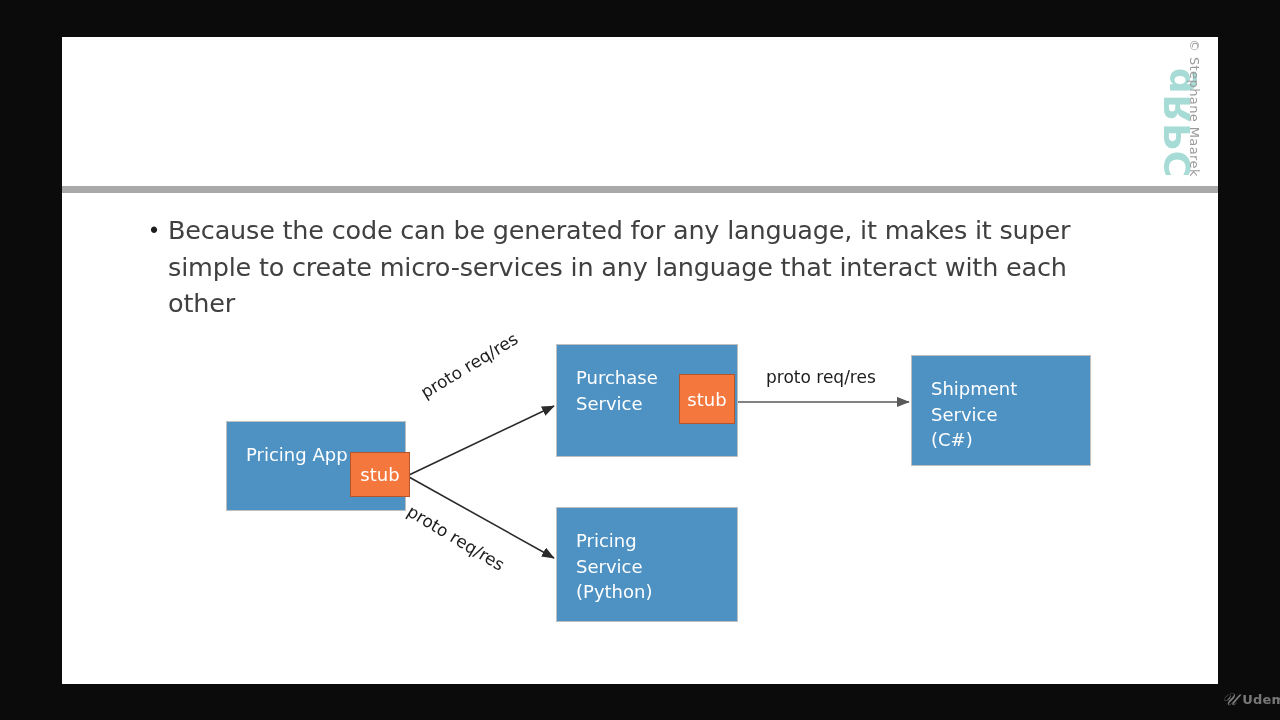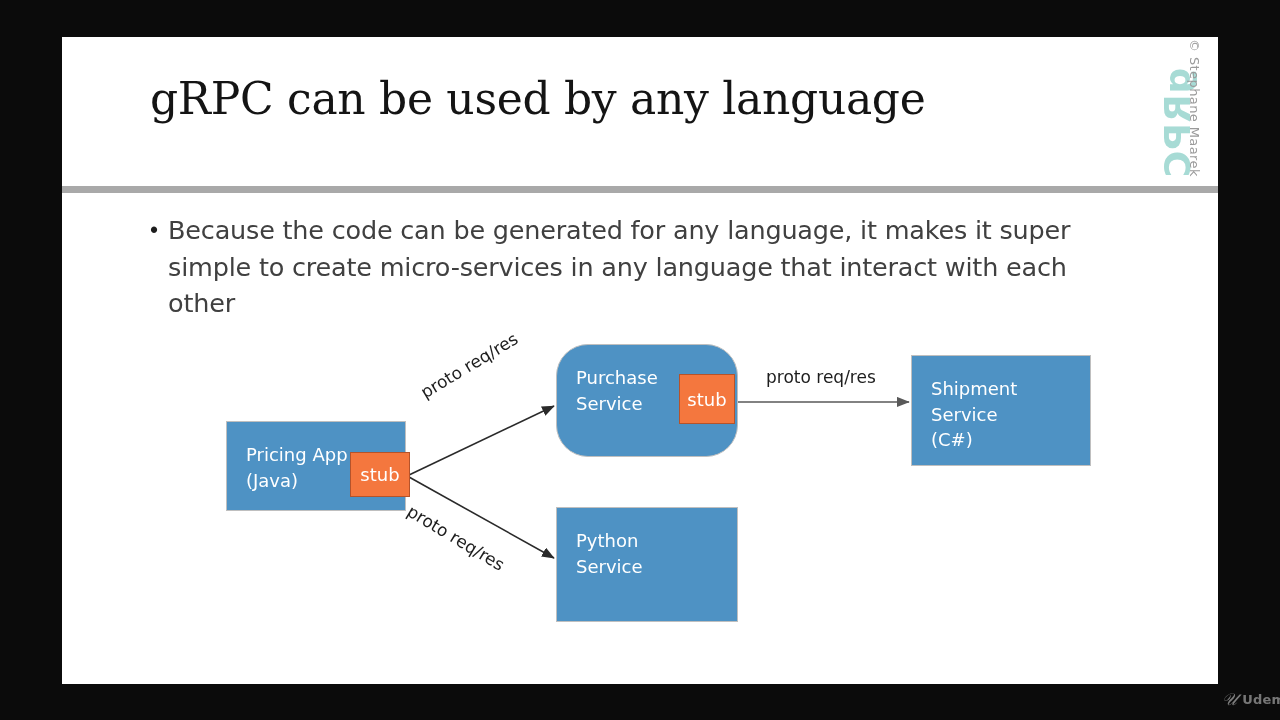--- a/index.html
+++ b/index.html
@@ -168,21 +168,21 @@
     font-size: 18px;
     display: flex;
     align-items: center;
     justify-content: center;
   }
 
   
   #node-mobile-app { left: 164px; top: 384px; width: 180px; height: 90px; }
   #stub-mobile     { left: 288px; top: 415px; width: 60px;  height: 45px; }
 
-  #node-purchase   { left: 494px; top: 307px; width: 182px; height: 113px; border-radius: 32px; }
+  #node-purchase   { left: 494px; top: 307px; width: 182px; height: 113px; }
   #stub-purchase   { left: 617px; top: 337px; width: 56px;  height: 50px; }
 
   #node-shipment   { left: 849px; top: 318px; width: 180px; height: 111px; }
 
   #node-pricing    { left: 494px; top: 470px; width: 182px; height: 115px; }
 
   .edge-label {
     position: absolute;
     font-family: "DejaVu Sans", "Liberation Sans", sans-serif;
     font-size: 17px;
@@ -229,21 +229,20 @@
   }
 </style>
 </head>
 <body>
 
 <div id="player-backdrop"></div>
 
 <div id="slide">
 
   <div id="slide-header">
-    <div id="page-title">gRPC can be used by any language</div>
 
     <div id="grpc-logo">
       <span class="grpc-text">gRPC</span>
     </div>
 
     <div id="copyright">
       <span class="copy-text">© Stephane Maarek</span>
     </div>
   </div>
   <div id="header-divider"></div>
@@ -269,43 +268,43 @@
 
       <line x1="347" y1="438" x2="492" y2="369" stroke="#2a2a2a" stroke-width="1.6" marker-end="url(#arrow-black)"></line>
 
       <line x1="347" y1="440" x2="492" y2="521" stroke="#2a2a2a" stroke-width="1.6" marker-end="url(#arrow-black)"></line>
 
       <line x1="674" y1="365" x2="847" y2="365" stroke="#595959" stroke-width="1.6" marker-end="url(#arrow-gray)"></line>
     </svg>
 
     <div class="node-box" id="node-mobile-app">
       <span class="node-line">Pricing App</span>
-      <span class="node-line">(Java)</span>
     </div>
     <div class="stub-box" id="stub-mobile">
       <span>stub</span>
     </div>
 
     <div class="node-box" id="node-purchase">
       <span class="node-line">Purchase</span>
       <span class="node-line">Service</span>
     </div>
     <div class="stub-box" id="stub-purchase">
       <span>stub</span>
     </div>
 
     <div class="node-box" id="node-shipment">
       <span class="node-line">Shipment</span>
       <span class="node-line">Service</span>
       <span class="node-line">(C#)</span>
     </div>
 
     <div class="node-box" id="node-pricing">
-      <span class="node-line">Python</span>
+      <span class="node-line">Pricing</span>
       <span class="node-line">Service</span>
+      <span class="node-line">(Python)</span>
     </div>
 
     <div class="edge-label" id="label-upper">proto req/res</div>
     <div class="edge-label" id="label-lower">proto req/res</div>
     <div class="edge-label" id="label-horizontal">proto req/res</div>
   </div>
 </div>
 
 <div id="udemy-watermark">
   <span class="udemy-mark">𝒰</span>

